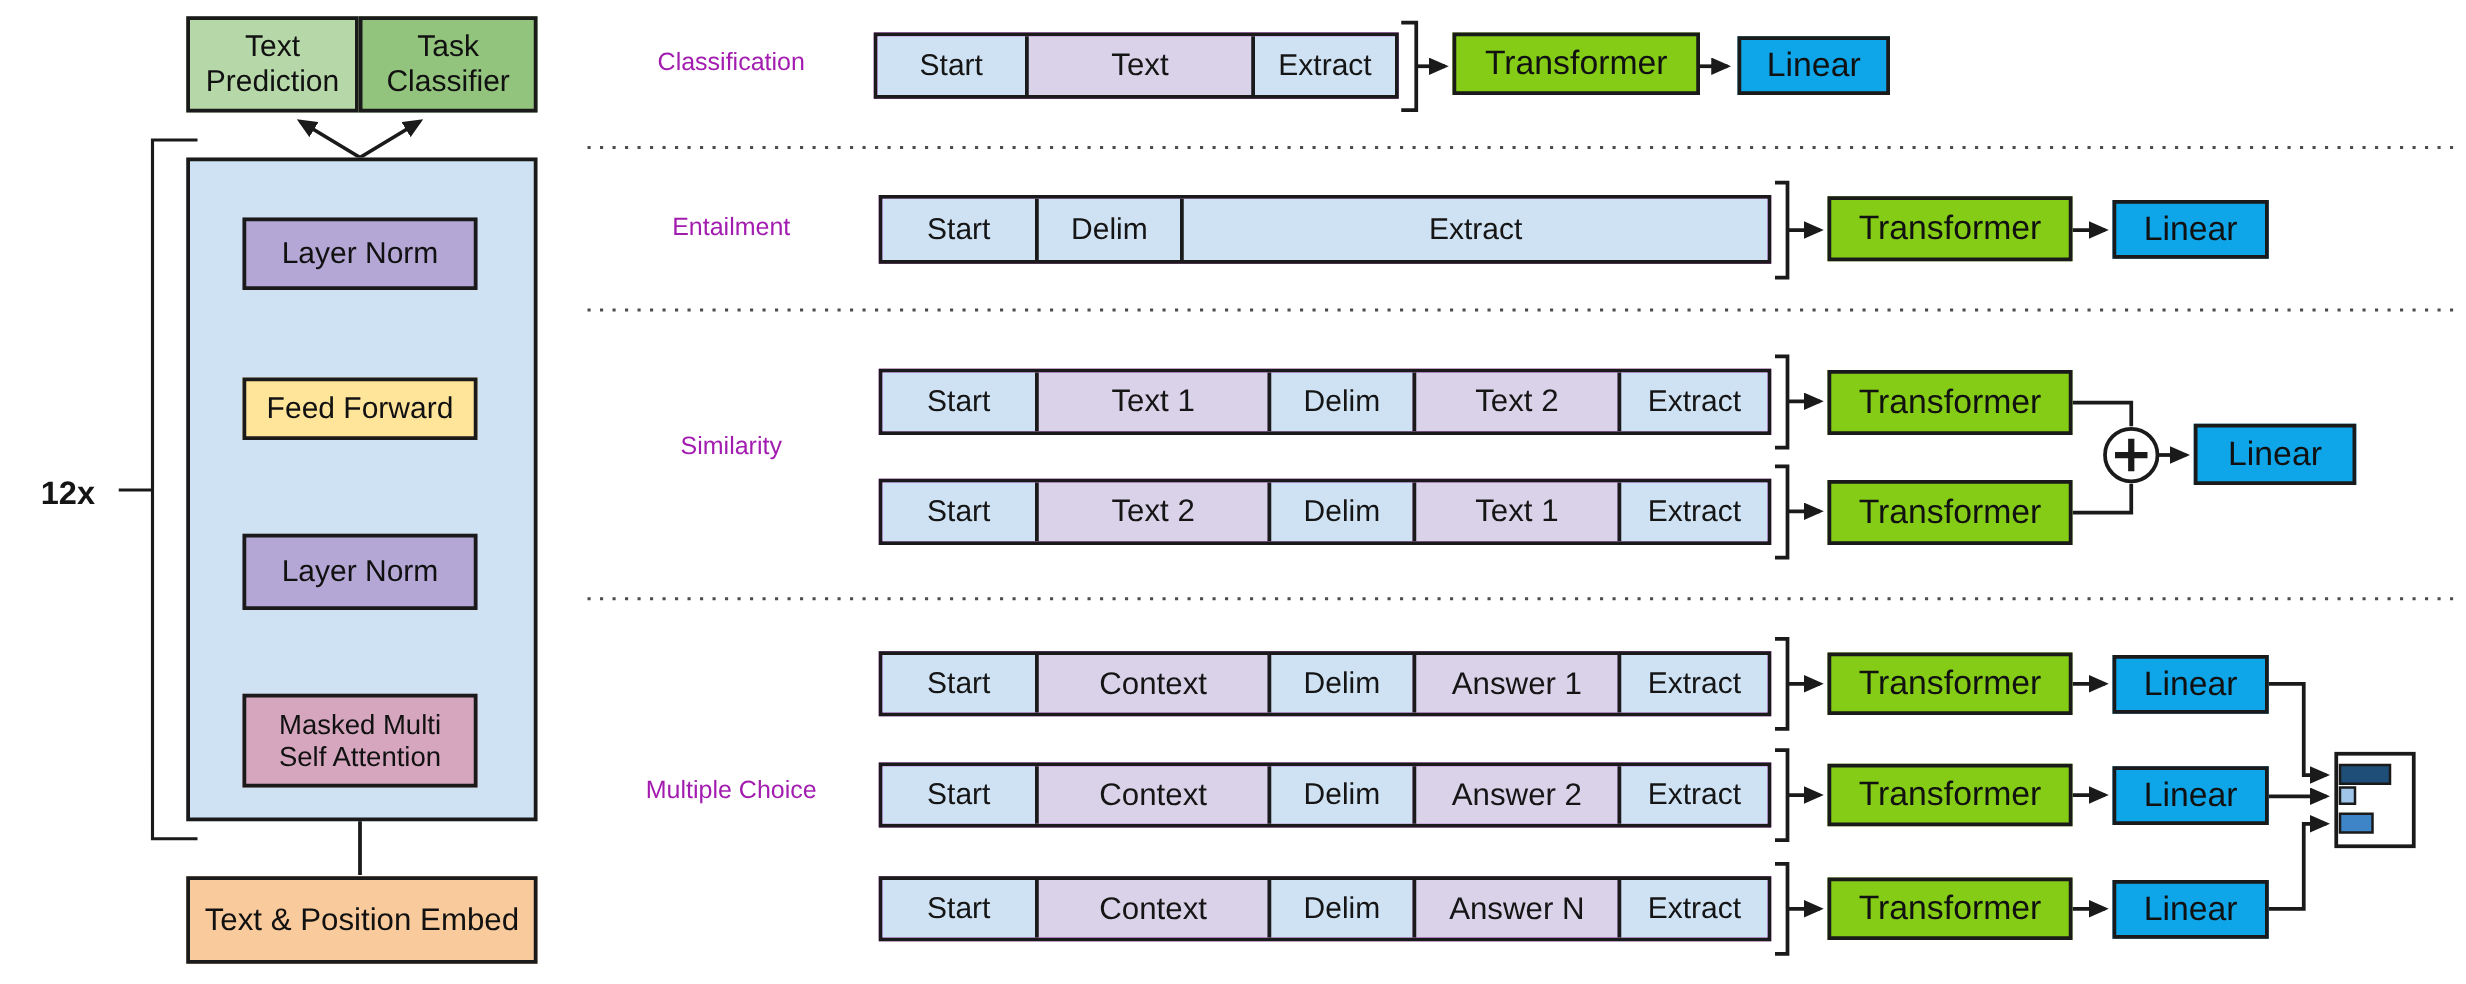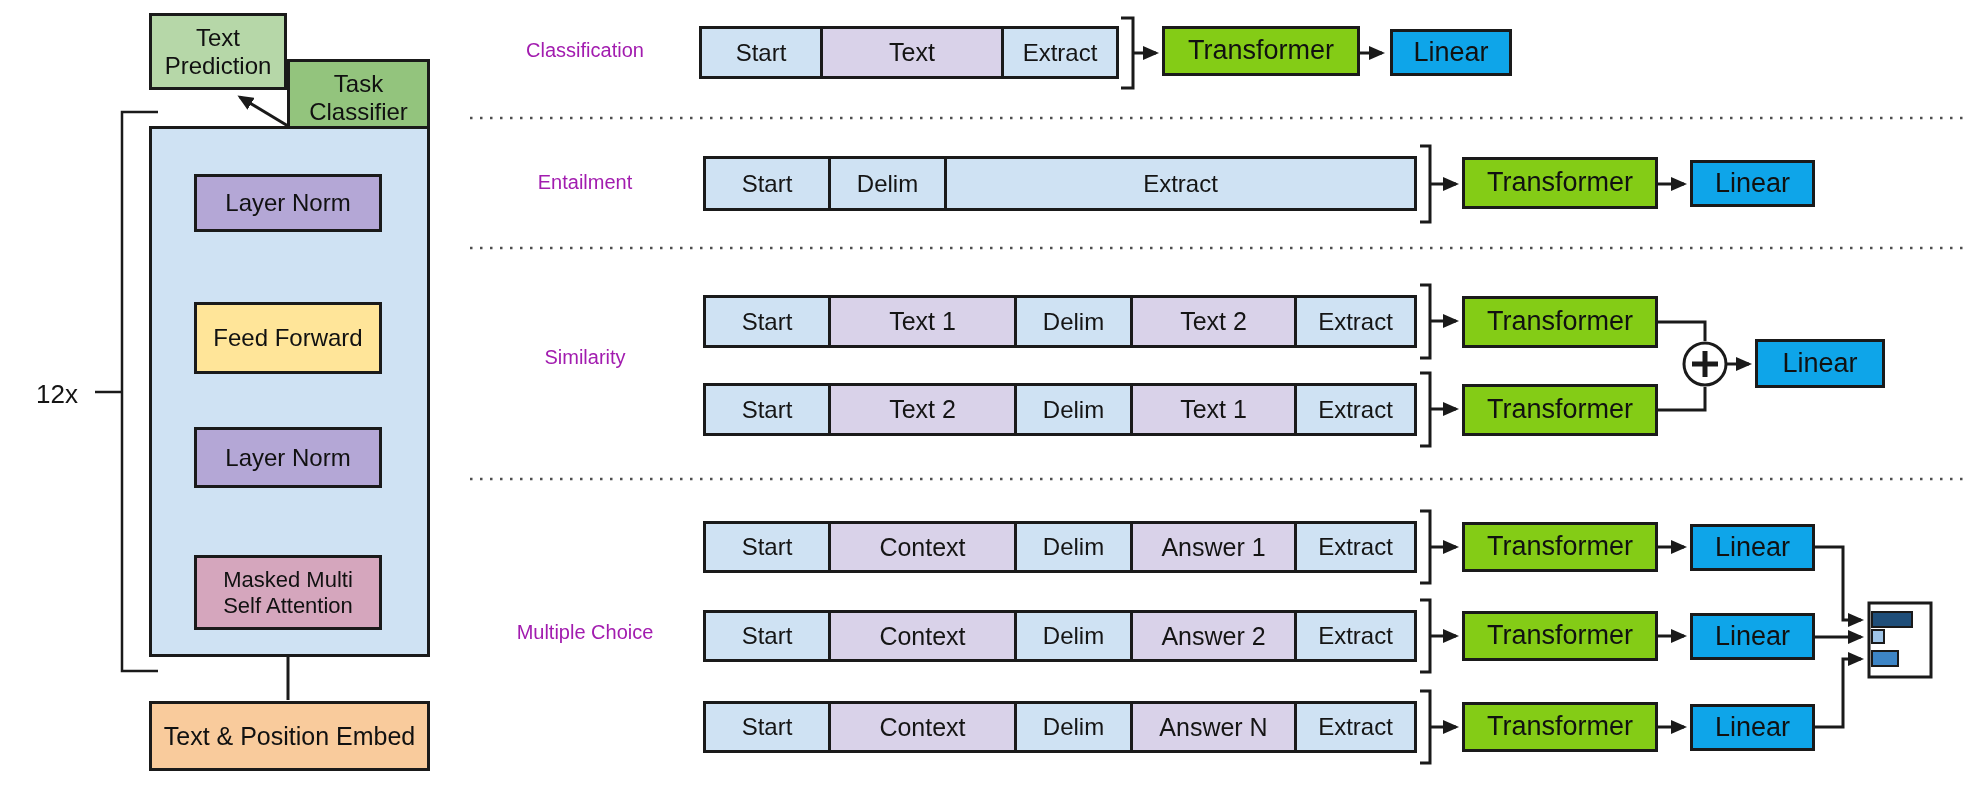--- a/index.html
+++ b/index.html
@@ -127,31 +127,31 @@
     </g>
 
     <g>
       <rect class="node" x="1869" y="603" width="62" height="74"></rect>
       <rect x="1872" y="612" width="40" height="15" fill="#1f4e79" stroke="#1a1a1a" stroke-width="2"></rect>
       <rect x="1872" y="630" width="12" height="13" fill="#9fc5e8" stroke="#1a1a1a" stroke-width="2"></rect>
       <rect x="1872" y="651" width="26" height="15" fill="#3d85c6" stroke="#1a1a1a" stroke-width="2"></rect>
     </g>
   </svg>
 
-  <div class="repeat-label" style="left:36px;top:379px;width:56px;text-align:left;">12x</div>
+  <div class="repeat-label" style="left:20px;top:379px;width:56px;text-align:right;font-weight:bold;">12x</div>
 
   <div class="box pre" style="left:149px;top:13px;width:138px;height:77px;background:#b6d7a8;font-size:24px;">Text
 Prediction</div>
-  <div class="box pre" style="left:287px;top:13px;width:143px;height:77px;background:#93c47d;font-size:24px;margin-top:46px;">Task
+  <div class="box pre" style="left:287px;top:13px;width:143px;height:77px;background:#93c47d;font-size:24px;">Task
 Classifier</div>
 
   <div class="box" style="left:149px;top:126px;width:281px;height:531px;background:#cfe2f3;"></div>
 
   <div class="box" style="left:194px;top:174px;width:188px;height:58px;background:#b4a7d6;font-size:24px;">Layer Norm</div>
-  <div class="box" style="left:194px;top:302px;width:188px;height:72px;background:#ffe599;font-size:24px;">Feed Forward</div>
+  <div class="box" style="left:194px;top:302px;width:188px;height:50px;background:#ffe599;font-size:24px;">Feed Forward</div>
   <div class="box" style="left:194px;top:427px;width:188px;height:61px;background:#b4a7d6;font-size:24px;">Layer Norm</div>
   <div class="box pre" style="left:194px;top:555px;width:188px;height:75px;background:#d5a6bd;font-size:22px;">Masked Multi
 Self Attention</div>
   <div class="box" style="left:149px;top:701px;width:281px;height:70px;background:#f9cb9c;font-size:25px;">Text &amp; Position Embed</div>
 
   <div class="task-label" style="left:455px;top:39px;">Classification</div>
   <div class="task-label" style="left:455px;top:171px;">Entailment</div>
   <div class="task-label" style="left:455px;top:346px;">Similarity</div>
   <div class="task-label" style="left:455px;top:621px;text-align:center;">Multiple Choice</div>
 

